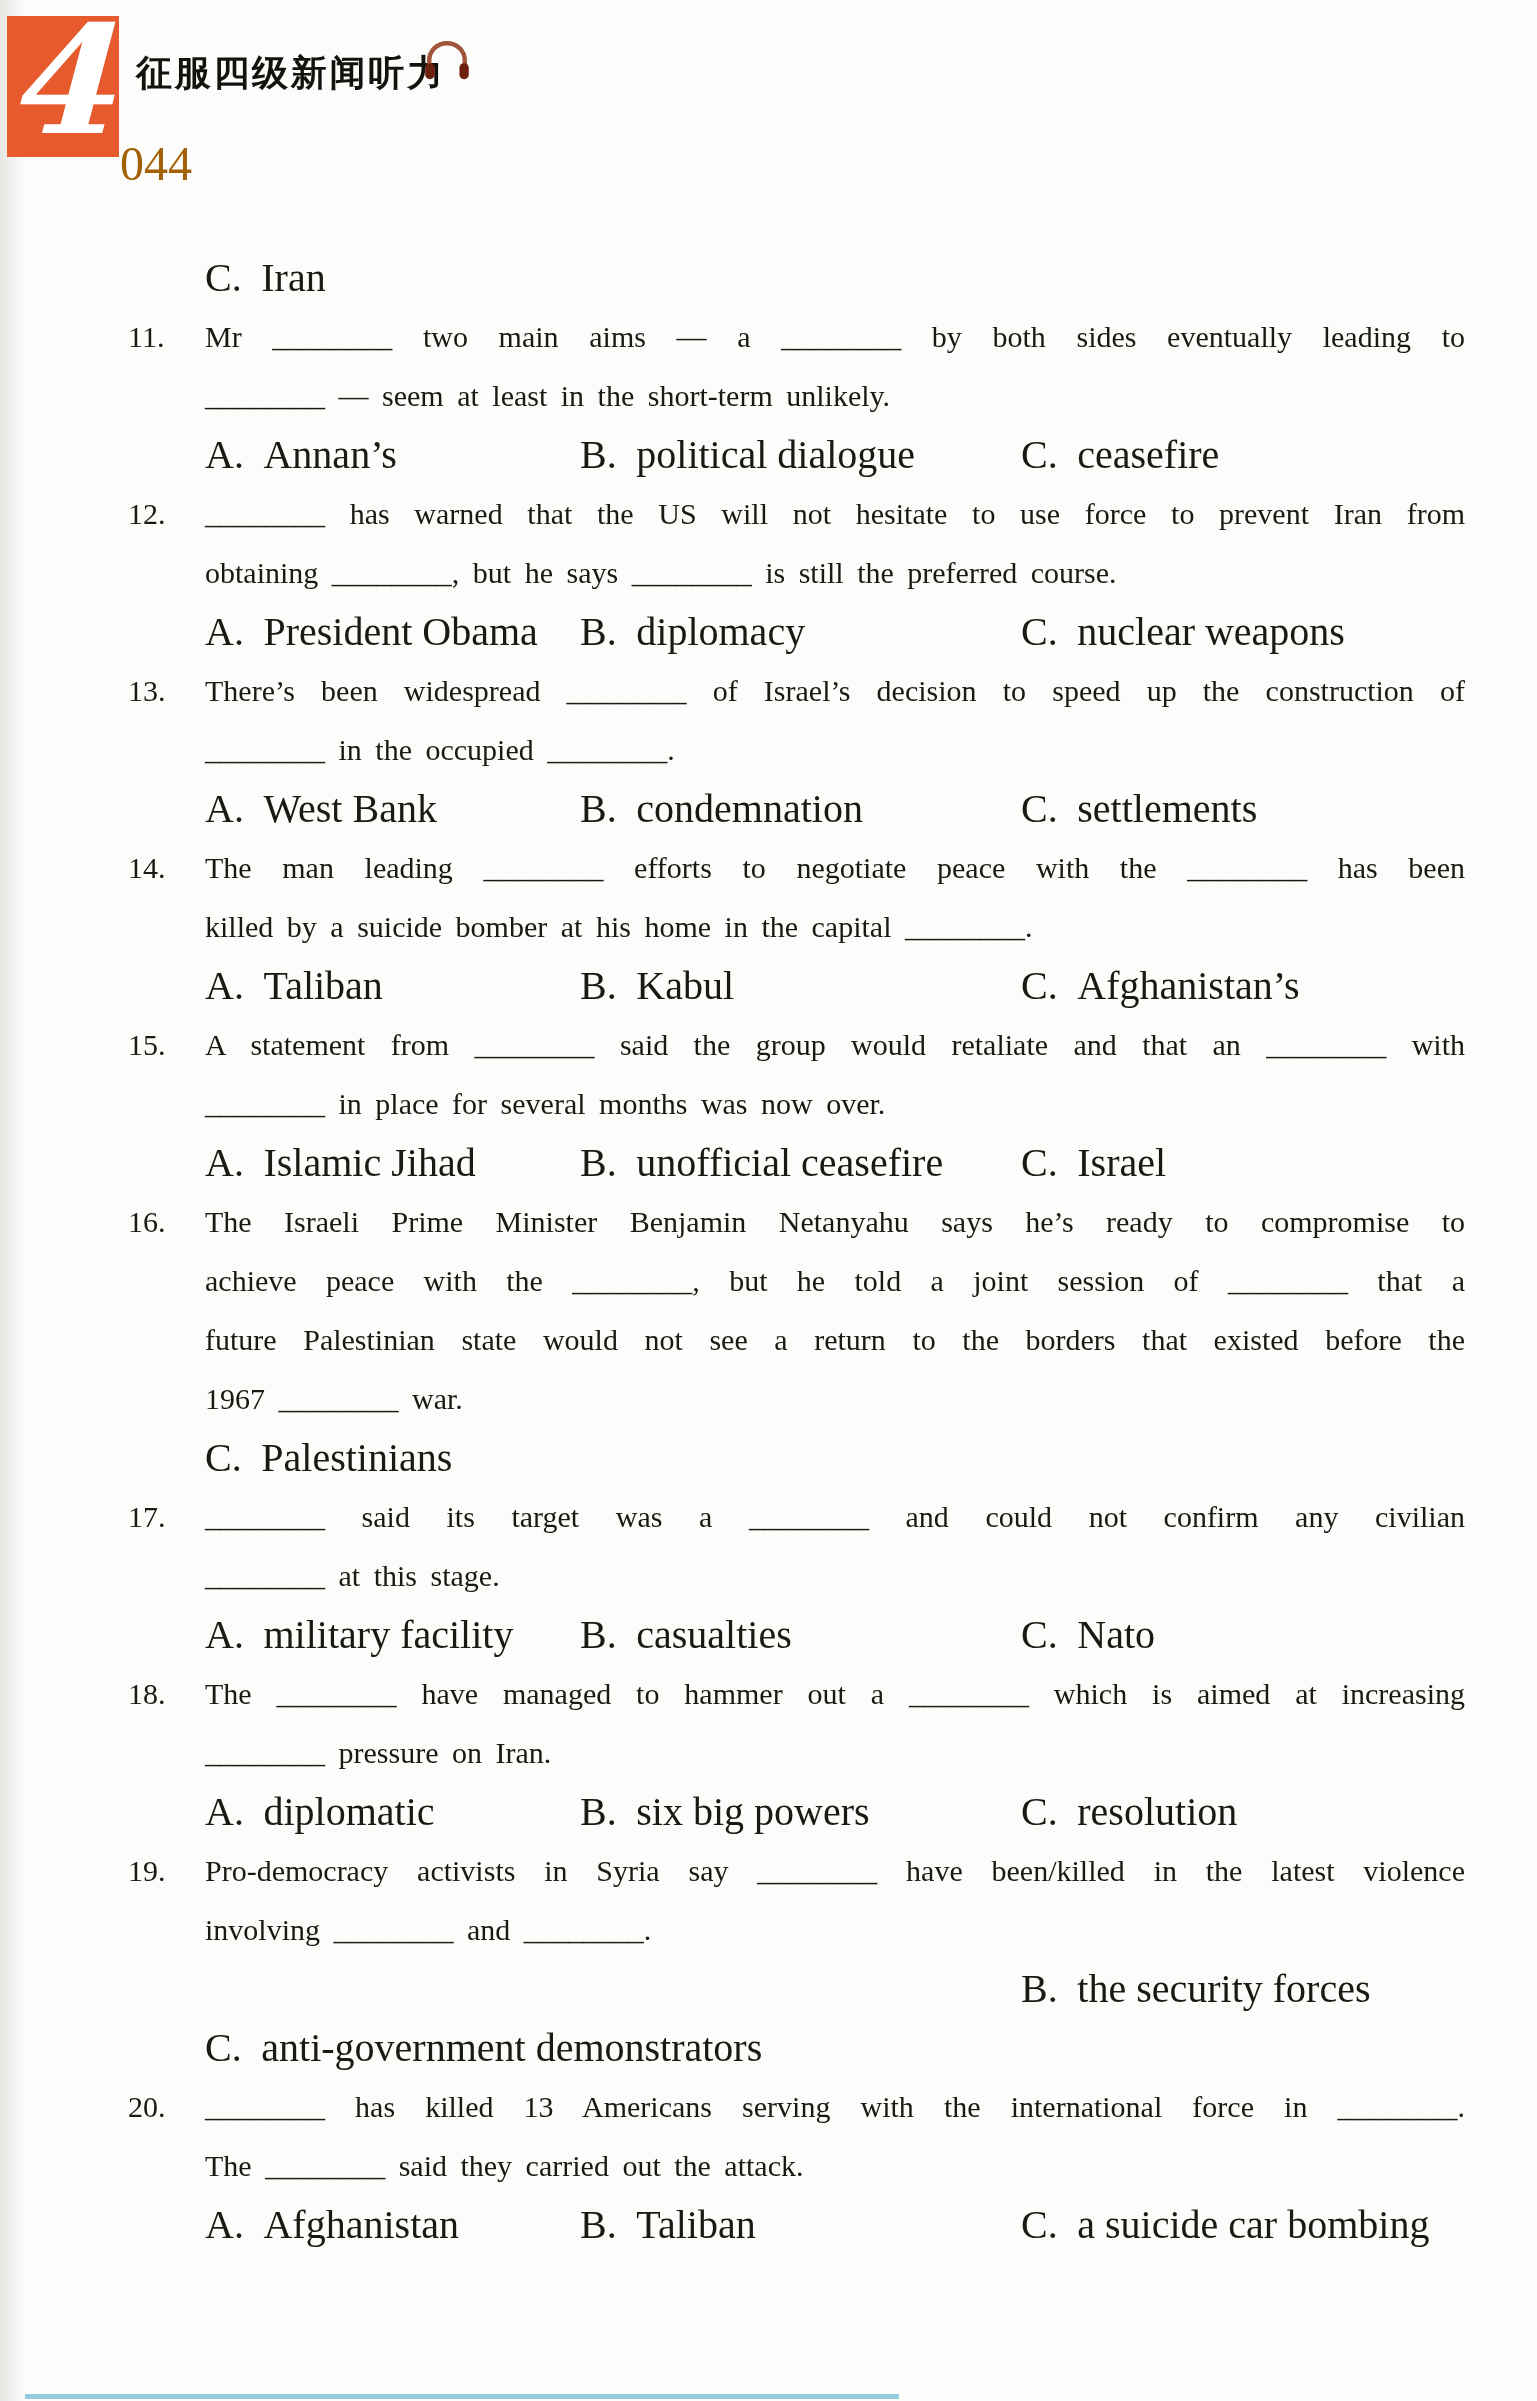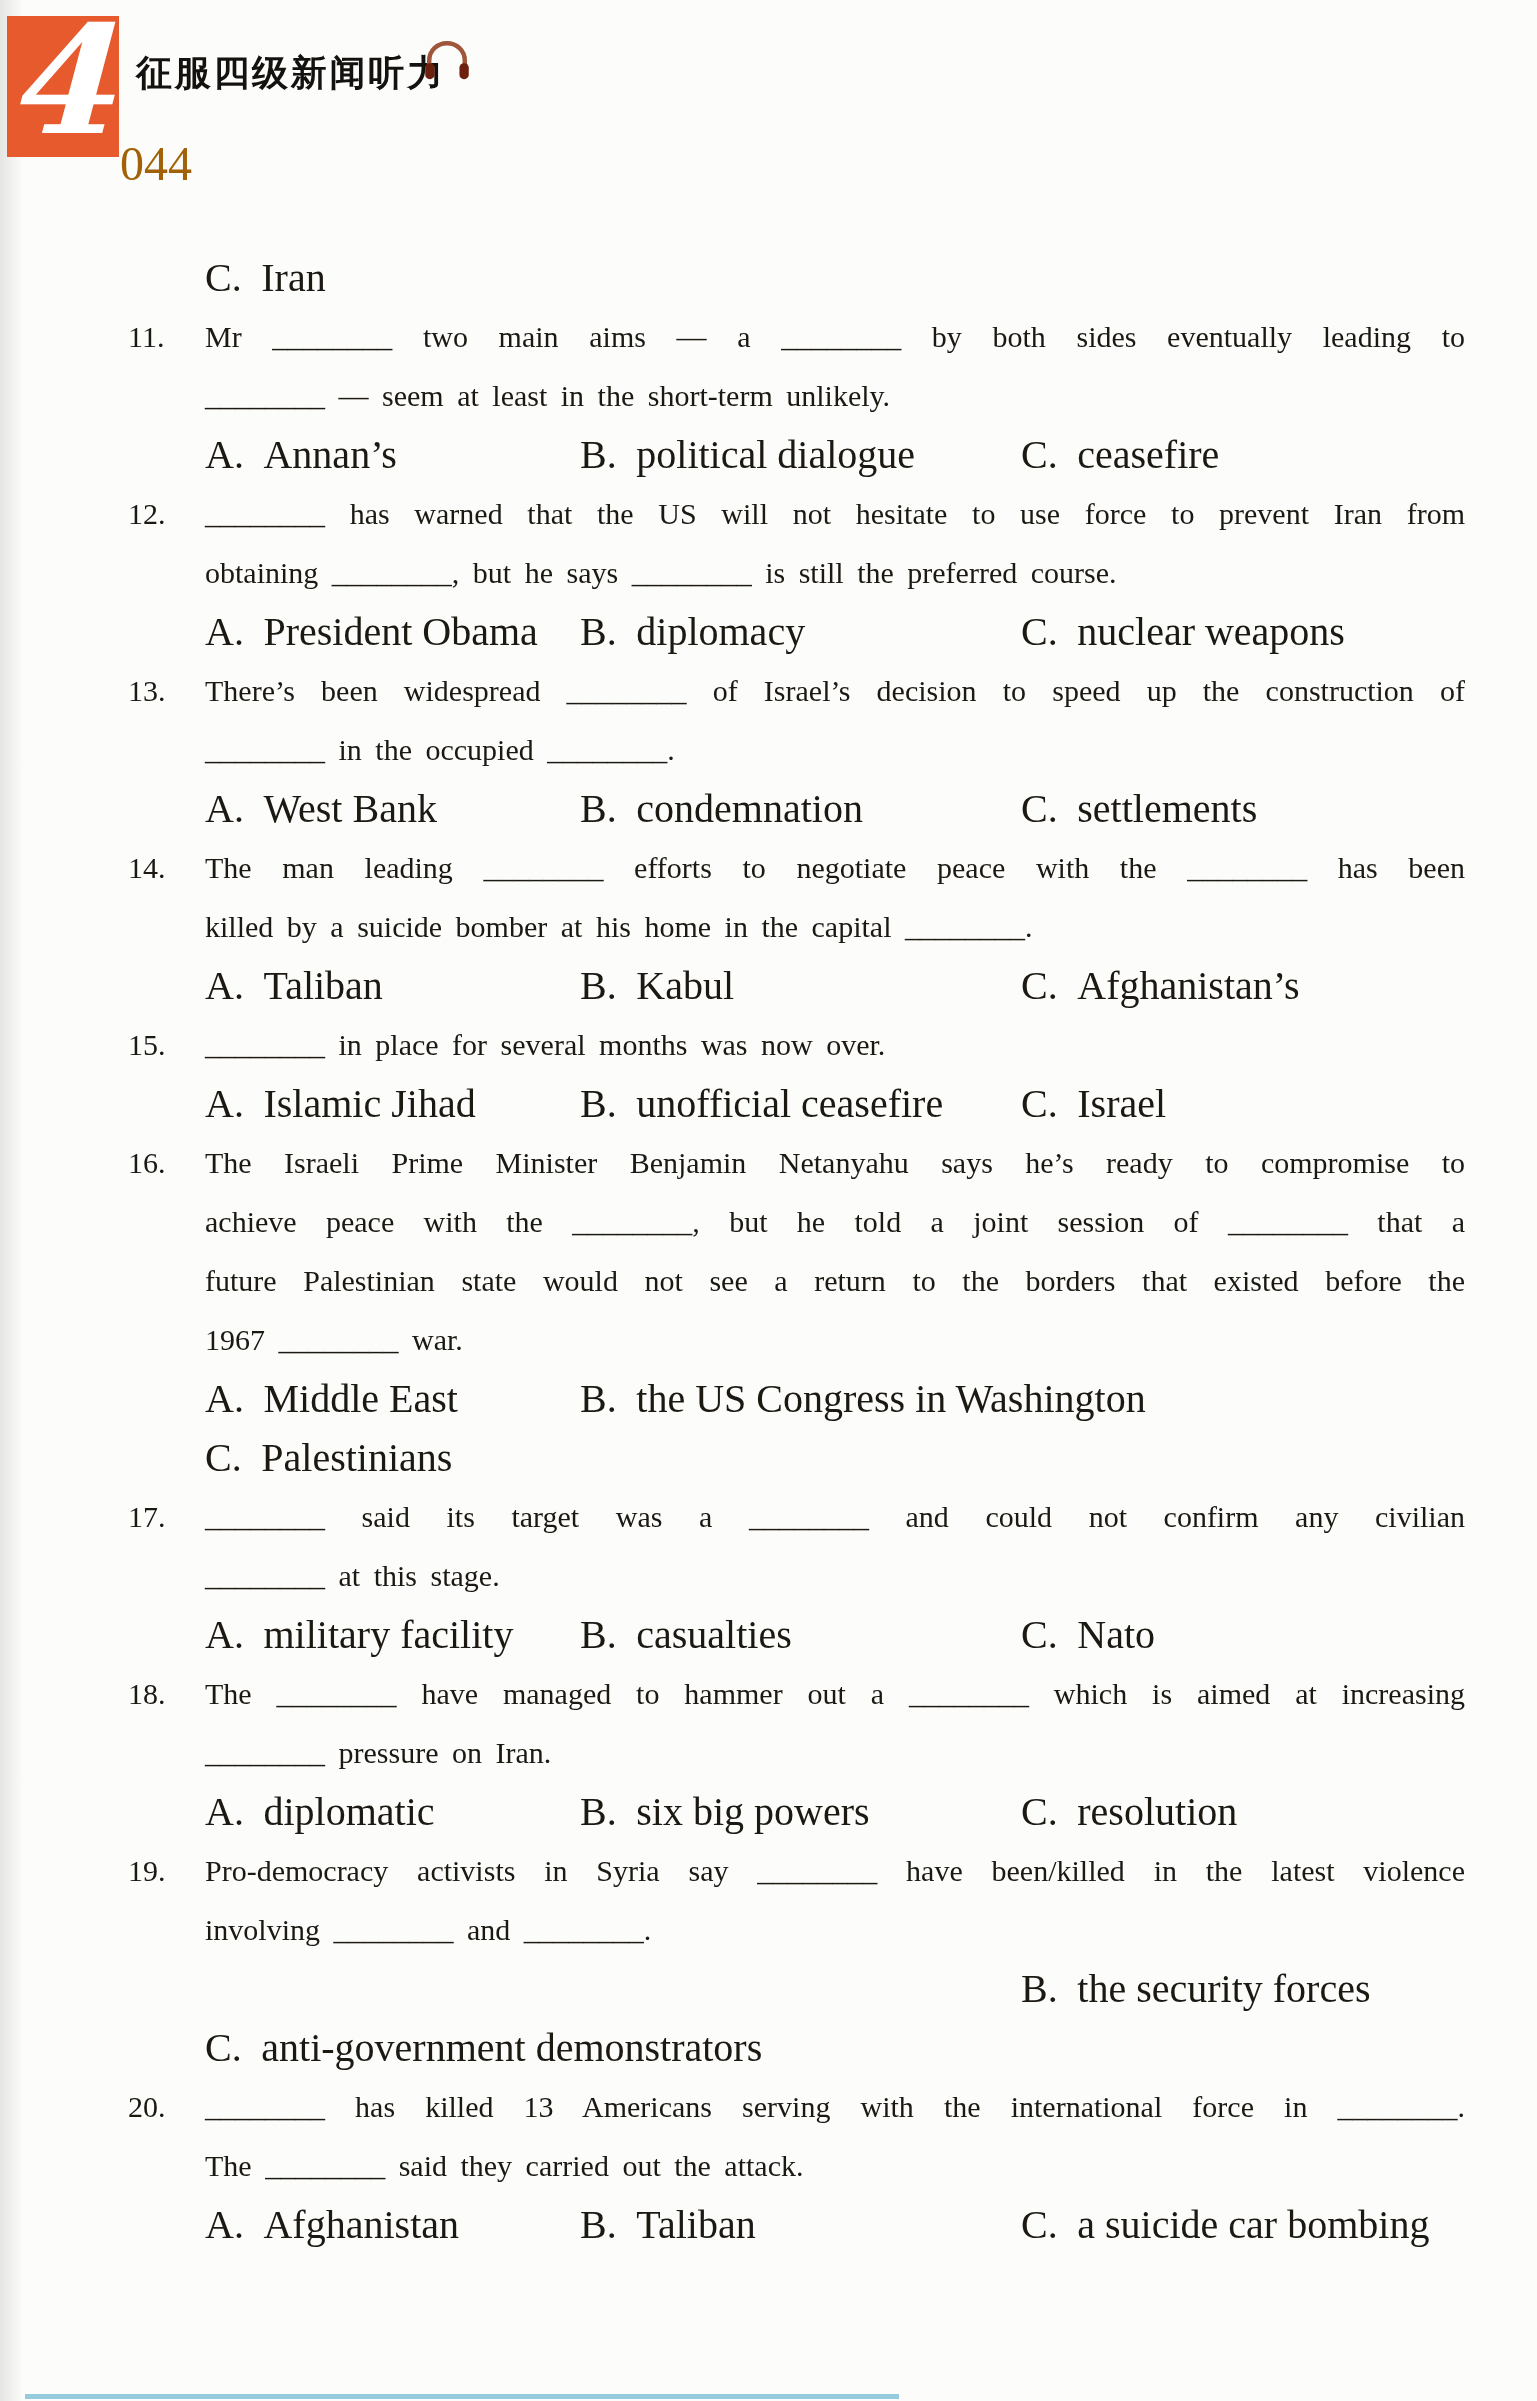--- a/index.html
+++ b/index.html
@@ -91,37 +91,34 @@
       <div class="line just">The man leading ________ efforts to negotiate peace with the ________ has been</div>
       <div class="line">killed by a suicide bomber at his home in the capital ________.</div>
       <div class="optrow">
         <div class="opt" style="left: 0px;"><span class="k">A.</span><span>Taliban</span></div>
         <div class="opt" style="left: 375px;"><span class="k">B.</span><span>Kabul</span></div>
         <div class="opt" style="left: 816px;"><span class="k">C.</span><span>Afghanistan’s</span></div>
       </div>
     </div>
     <div class="q">
       <div class="qnum">15.</div>
+      <div class="line just">A statement from ________ said the group would retaliate and that an ________ with</div>
       <div class="line">________ in place for several months was now over.</div>
       <div class="optrow">
         <div class="opt" style="left: 0px;"><span class="k">A.</span><span>Islamic Jihad</span></div>
         <div class="opt" style="left: 375px;"><span class="k">B.</span><span>unofficial ceasefire</span></div>
         <div class="opt" style="left: 816px;"><span class="k">C.</span><span>Israel</span></div>
       </div>
     </div>
     <div class="q">
       <div class="qnum">16.</div>
       <div class="line just">The Israeli Prime Minister Benjamin Netanyahu says he’s ready to compromise to</div>
       <div class="line just">achieve peace with the ________, but he told a joint session of ________ that a</div>
       <div class="line just">future Palestinian state would not see a return to the borders that existed before the</div>
       <div class="line">1967 ________ war.</div>
-      <div class="optrow">
-        <div class="opt" style="left: 0px;"><span class="k">A.</span><span>Middle East</span></div>
-        <div class="opt" style="left: 375px;"><span class="k">B.</span><span>the US Congress in Washington</span></div>
-      </div>
       <div class="optrow">
         <div class="opt" style="left: 0px;"><span class="k">C.</span><span>Palestinians</span></div>
       </div>
     </div>
     <div class="q">
       <div class="qnum">17.</div>
       <div class="line just">________ said its target was a ________ and could not confirm any civilian</div>
       <div class="line">________ at this stage.</div>
       <div class="optrow">
         <div class="opt" style="left: 0px;"><span class="k">A.</span><span>military facility</span></div>

